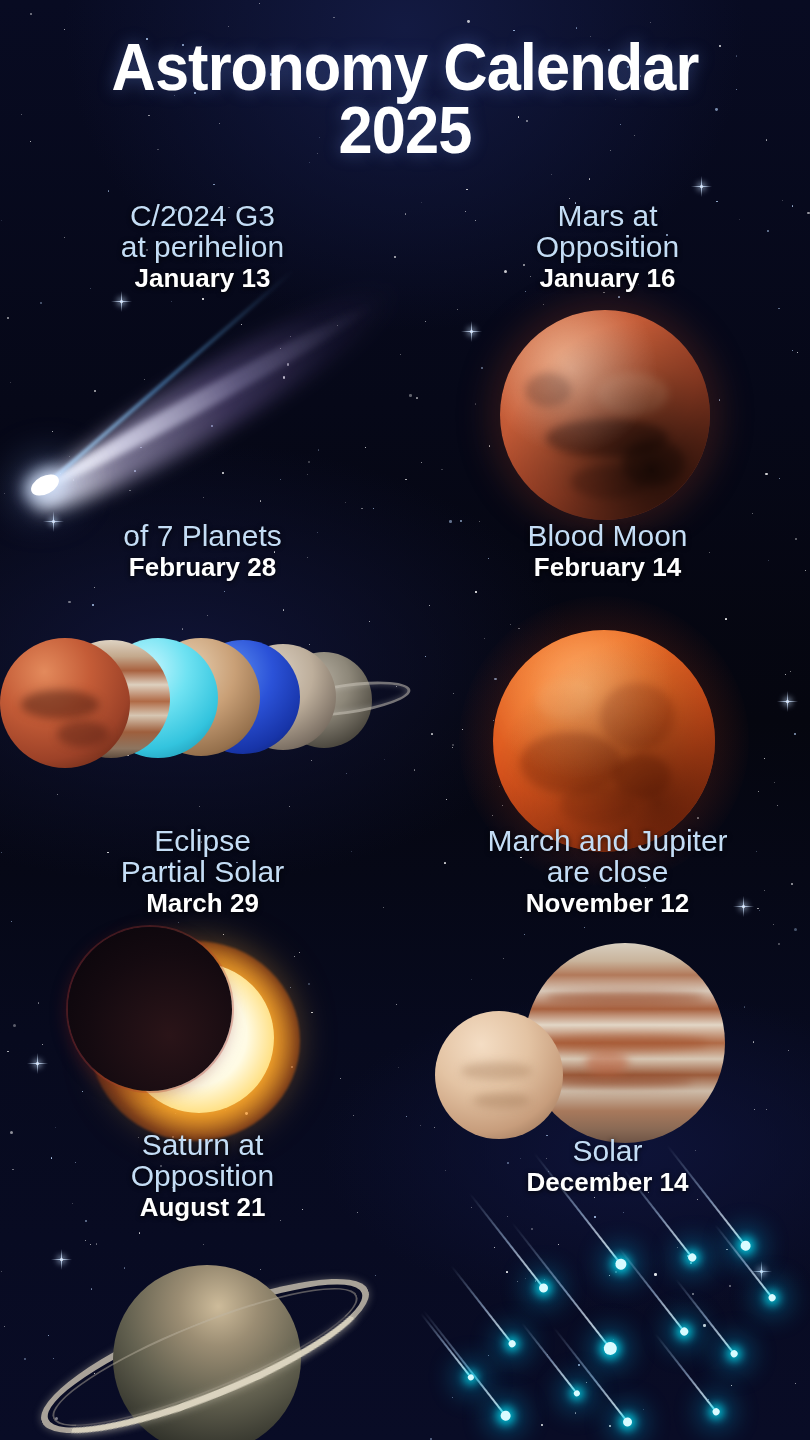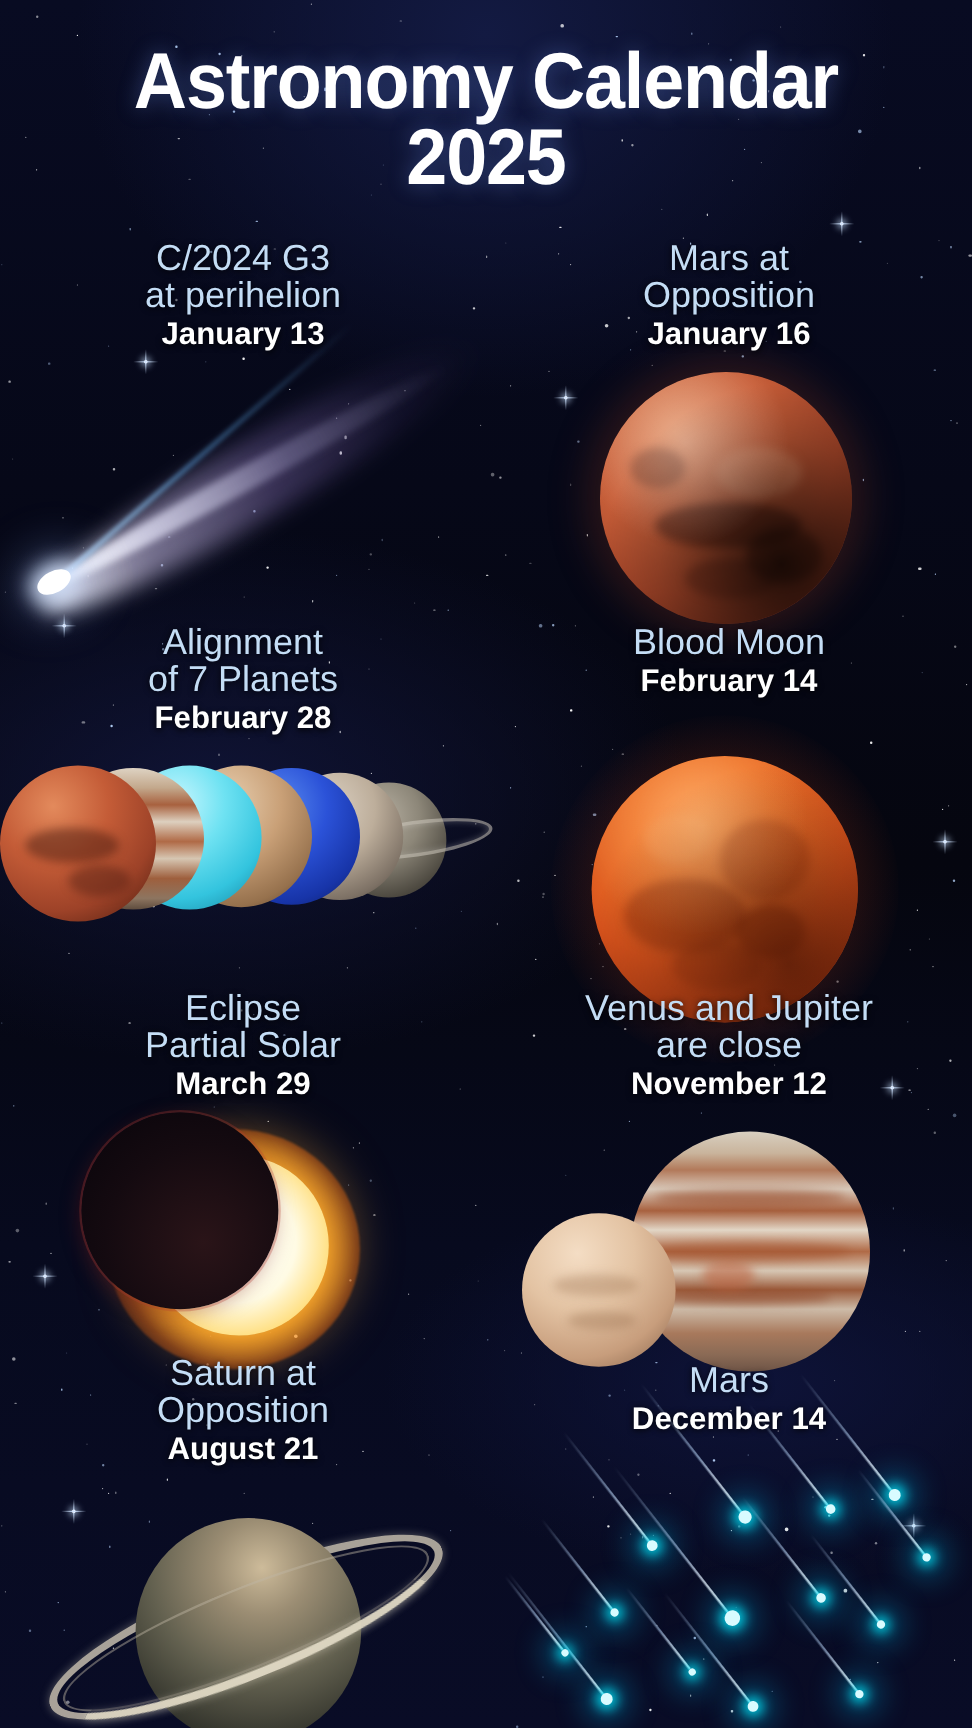--- a/index.html
+++ b/index.html
@@ -688,21 +688,20 @@
       <div class="p" style="left:52px; top:10px; width:118px; height:118px; overflow:hidden;
         background:linear-gradient(180deg,#ded3c3 0%,#c3a88c 14%,#a8613f 26%,#ddd0bf 38%,#b06a46 52%,#d6c6b2 64%,#9e5f3d 78%,#8d7560 92%,#5e4c3e 100%);"></div>
 
       <div class="p" style="left:0px; top:8px; width:130px; height:130px; overflow:hidden;
         background:radial-gradient(circle at 34% 26%, #e38a5c 0%,#c45c37 36%,#9d4228 68%,#5d2414 92%,#2c0f08 100%);">
         <div class="blotch" style="left:16%; top:40%; width:60%; height:22%; background:rgba(60,20,12,.45);"></div>
         <div class="blotch" style="left:44%; top:64%; width:40%; height:20%; background:rgba(70,26,14,.40);"></div>
       </div>
     </div>
     <div class="caption">
-      <span class="evt-name">Alignment</span>
       <span class="evt-name">of 7 Planets</span>
       <span class="evt-date">February 28</span>
     </div>
   </div>
 
   <div class="card" style="left:405px; top:520px; height:290px;">
     <div class="art" id="bloodmoon-art" style="top:110px;">
       <div class="glow"></div>
       <div class="sphere">
         <div class="blotch" style="left:12%; top:46%; width:46%; height:28%; background:rgba(150,52,14,.48);"></div>
@@ -741,21 +740,21 @@
         <div class="blotch" style="left:30%; top:54%; width:22%; height:12%; background:rgba(188,96,62,.55);"></div>
         <div class="shade"></div>
       </div>
       <div id="venus">
         <div class="blotch" style="left:20%; top:40%; width:56%; height:14%; background:rgba(150,105,70,.32);"></div>
         <div class="blotch" style="left:30%; top:64%; width:44%; height:12%; background:rgba(140,96,64,.30);"></div>
         <div class="shade"></div>
       </div>
     </div>
     <div class="caption">
-      <span class="evt-name">Venus and Jupiter</span>
+      <span class="evt-name">March and Jupiter</span>
       <span class="evt-name">are close</span>
       <span class="evt-date">November 12</span>
     </div>
   </div>
 
   <div class="card" style="left:0px; top:1129px; height:305px;">
     <div class="art" id="saturn-art" style="top:100px;">
       <div class="saturn-ring" id="ring-back"></div>
       <div id="saturn-body"></div>
       <div class="saturn-ring" id="ring-front"></div>
@@ -821,18 +820,18 @@
         <div class="meteor" style="left:266px;top:62px;width:90px;height:7px;">
           <div class="tail" style="width:90px;"></div>
           <div class="head" style="width:7px;height:7px;"></div>
         </div>
         <div class="meteor" style="left:74px;top:158px;width:86px;height:6px;">
           <div class="tail" style="width:86px;"></div>
           <div class="head" style="width:6px;height:6px;"></div>
         </div>
       </div>
     <div class="caption">
-      <span class="evt-name">Mars</span>
+      <span class="evt-name">Solar</span>
       <span class="evt-date">December 14</span>
     </div>
   </div>
 
 </div>
 
 </body></html>

